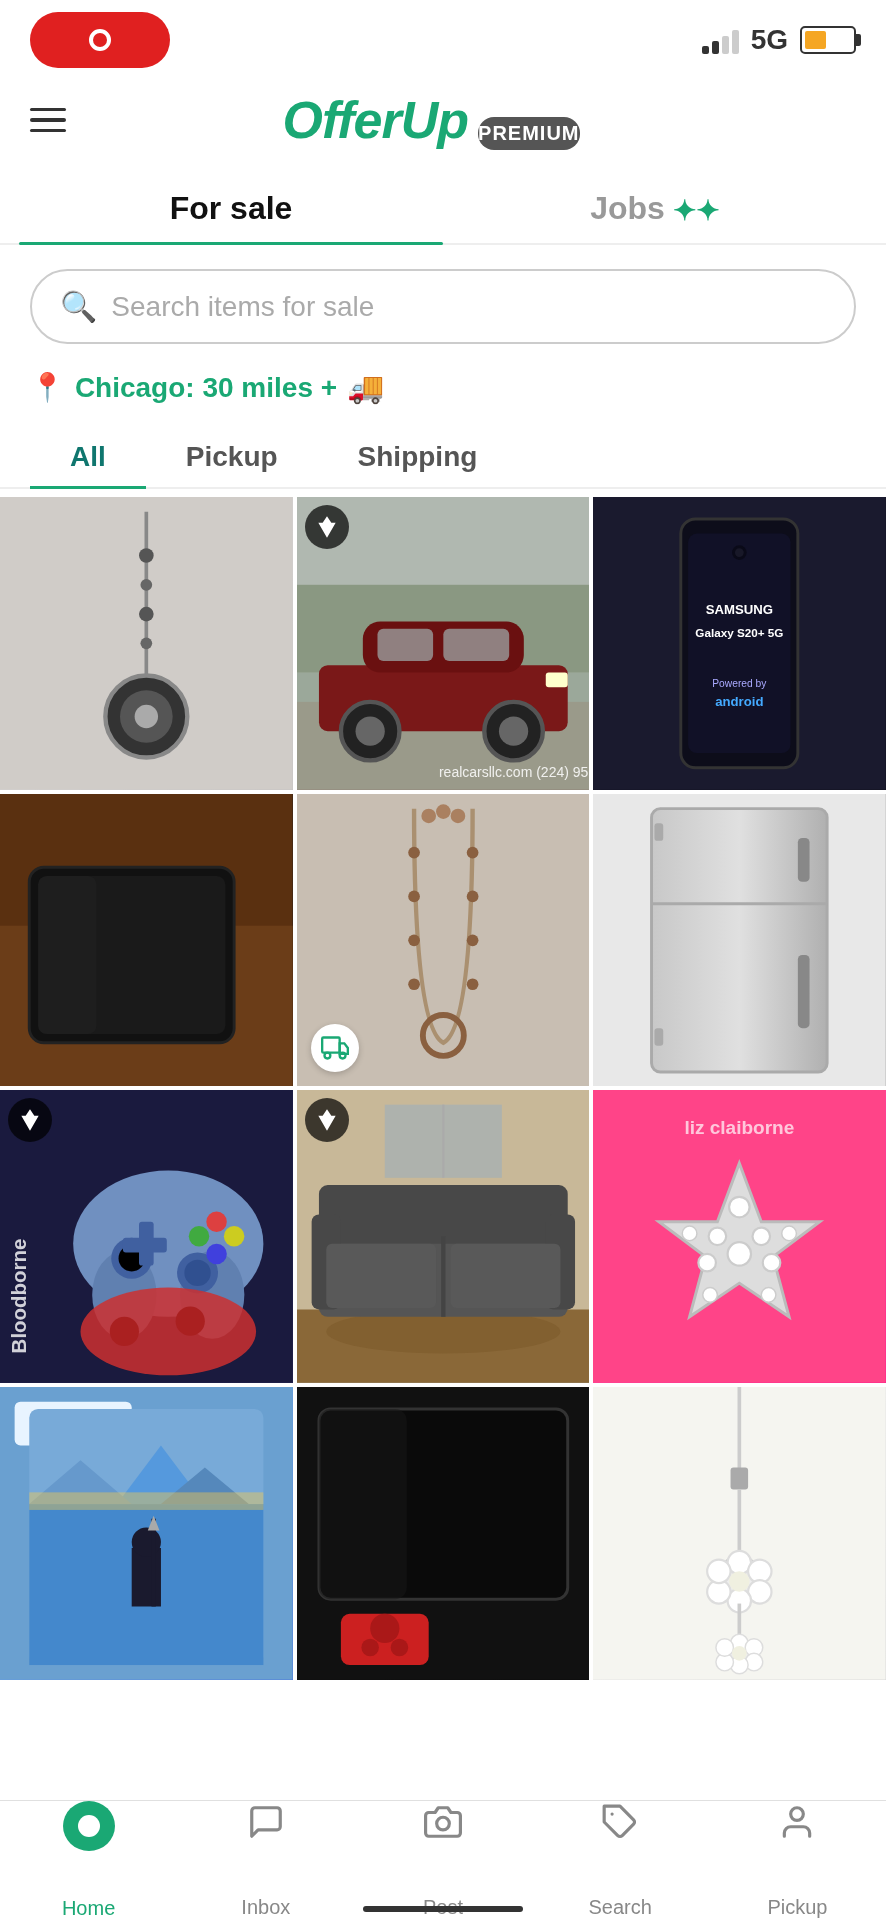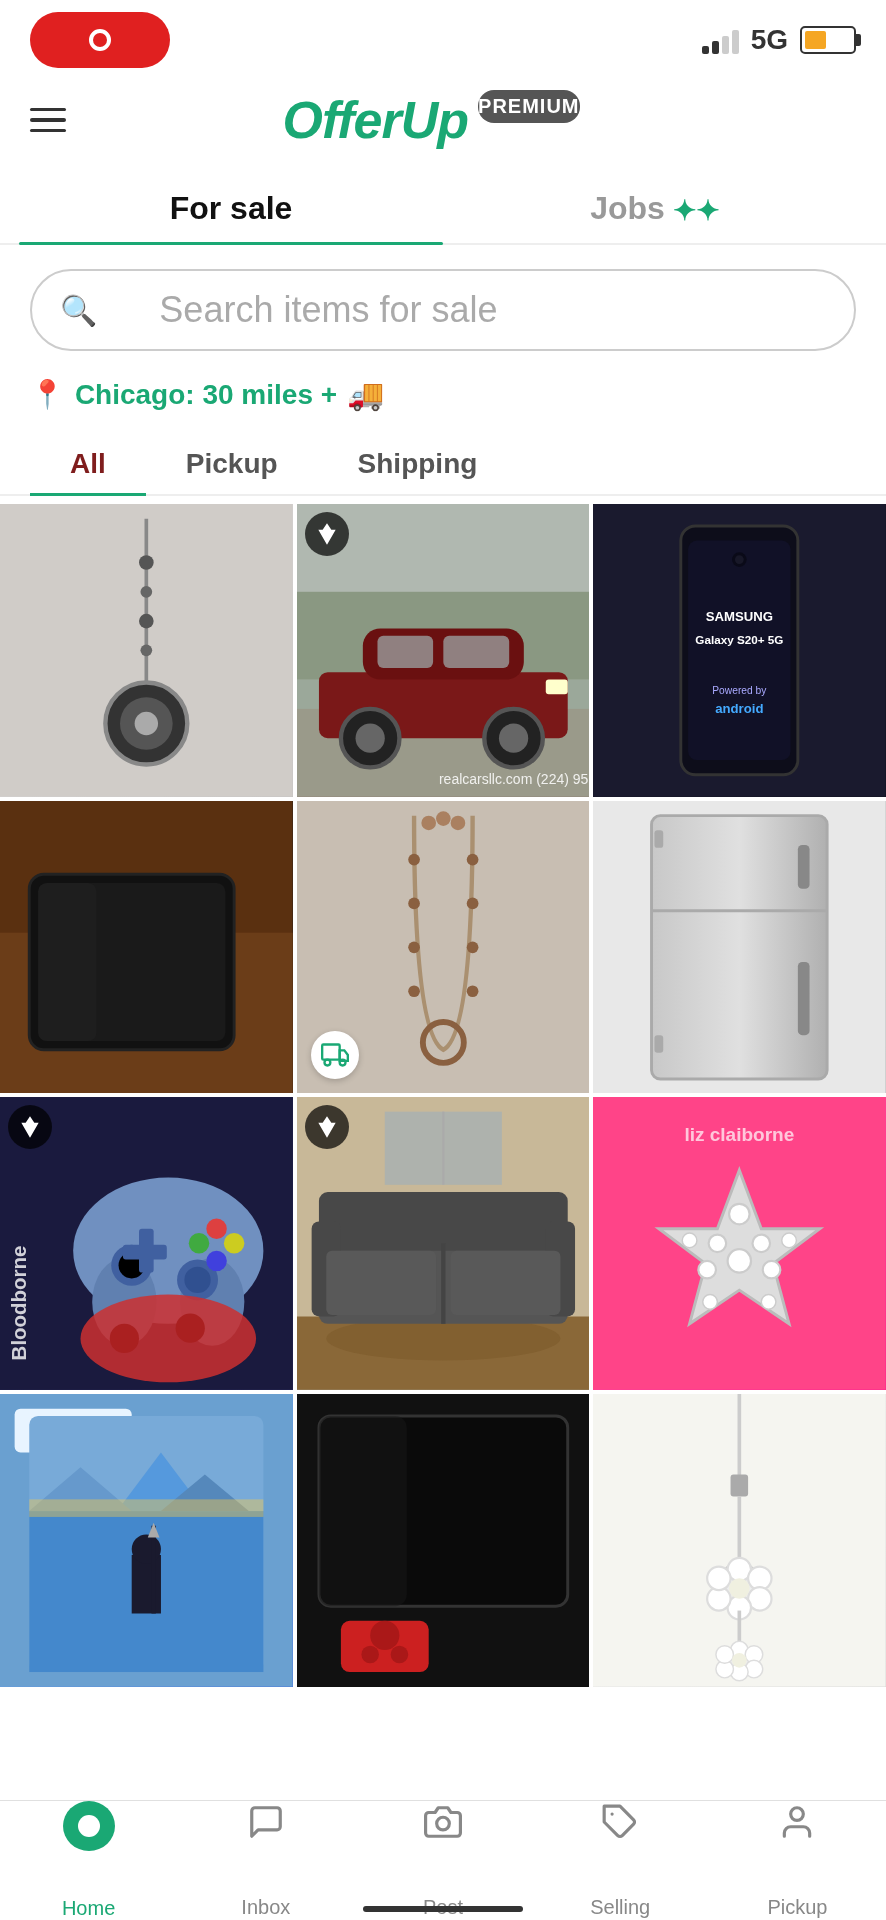--- a/index.html
+++ b/index.html
@@ -125,21 +125,21 @@
     }
     .hamburger span {
       display: block;
       width: 36px;
       height: 3.5px;
       background: #333;
       border-radius: 2px;
     }
     .logo-container {
       display: flex;
-      align-items: flex-start;
+      align-items: flex-end;
       gap: 10px;
     }
     .logo-text {
       font-size: 52px;
       font-weight: 800;
       color: #1aa874;
       letter-spacing: -1px;
       font-style: italic;
     }
     .premium-badge {
@@ -204,23 +204,22 @@
       border: 2px solid #ccc;
       border-radius: 50px;
       padding: 18px 28px;
       background: #fff;
     }
     .search-icon-wrap {
       color: #555;
       font-size: 30px;
     }
     .search-placeholder {
-      font-size: 36px;
+      font-size: 28px;
       color: #aaa;
-      margin-left: 48px;
     }
 
     
     .location-bar {
       padding: 16px 30px 20px;
       display: flex;
       align-items: center;
       gap: 10px;
     }
     .location-pin {
@@ -247,21 +246,21 @@
     }
     .filter-tab {
       padding: 16px 40px 14px;
       font-size: 28px;
       font-weight: 600;
       color: #555;
       cursor: pointer;
       position: relative;
     }
     .filter-tab.active {
-      color: #7f1d1d;
+      color: #0f766e;
     }
     .filter-tab.active::after {
       content: '';
       position: absolute;
       bottom: -2px;
       left: 0;
       width: 100%;
       height: 3px;
       background: #1aa874;
     }
@@ -829,21 +828,21 @@
     <span class="nav-label">Post</span>
   </div>
 
   <div class="nav-item">
     <span class="nav-icon">
       <svg width="38" height="38" viewBox="0 0 24 24" fill="none" stroke="#888" stroke-width="2" stroke-linecap="round" stroke-linejoin="round">
         <path d="M20.59 13.41l-7.17 7.17a2 2 0 0 1-2.83 0L2 12V2h10l8.59 8.59a2 2 0 0 1 0 2.82z"></path>
         <line x1="7" y1="7" x2="7.01" y2="7"></line>
       </svg>
     </span>
-    <span class="nav-label">Selling</span>
+    <span class="nav-label">Search</span>
   </div>
 
   <div class="nav-item">
     <span class="nav-icon">
       <svg width="38" height="38" viewBox="0 0 24 24" fill="none" stroke="#888" stroke-width="2" stroke-linecap="round" stroke-linejoin="round">
         <path d="M20 21v-2a4 4 0 0 0-4-4H8a4 4 0 0 0-4 4v2"></path>
         <circle cx="12" cy="7" r="4"></circle>
       </svg>
     </span>
     <span class="nav-label">Pickup</span>

